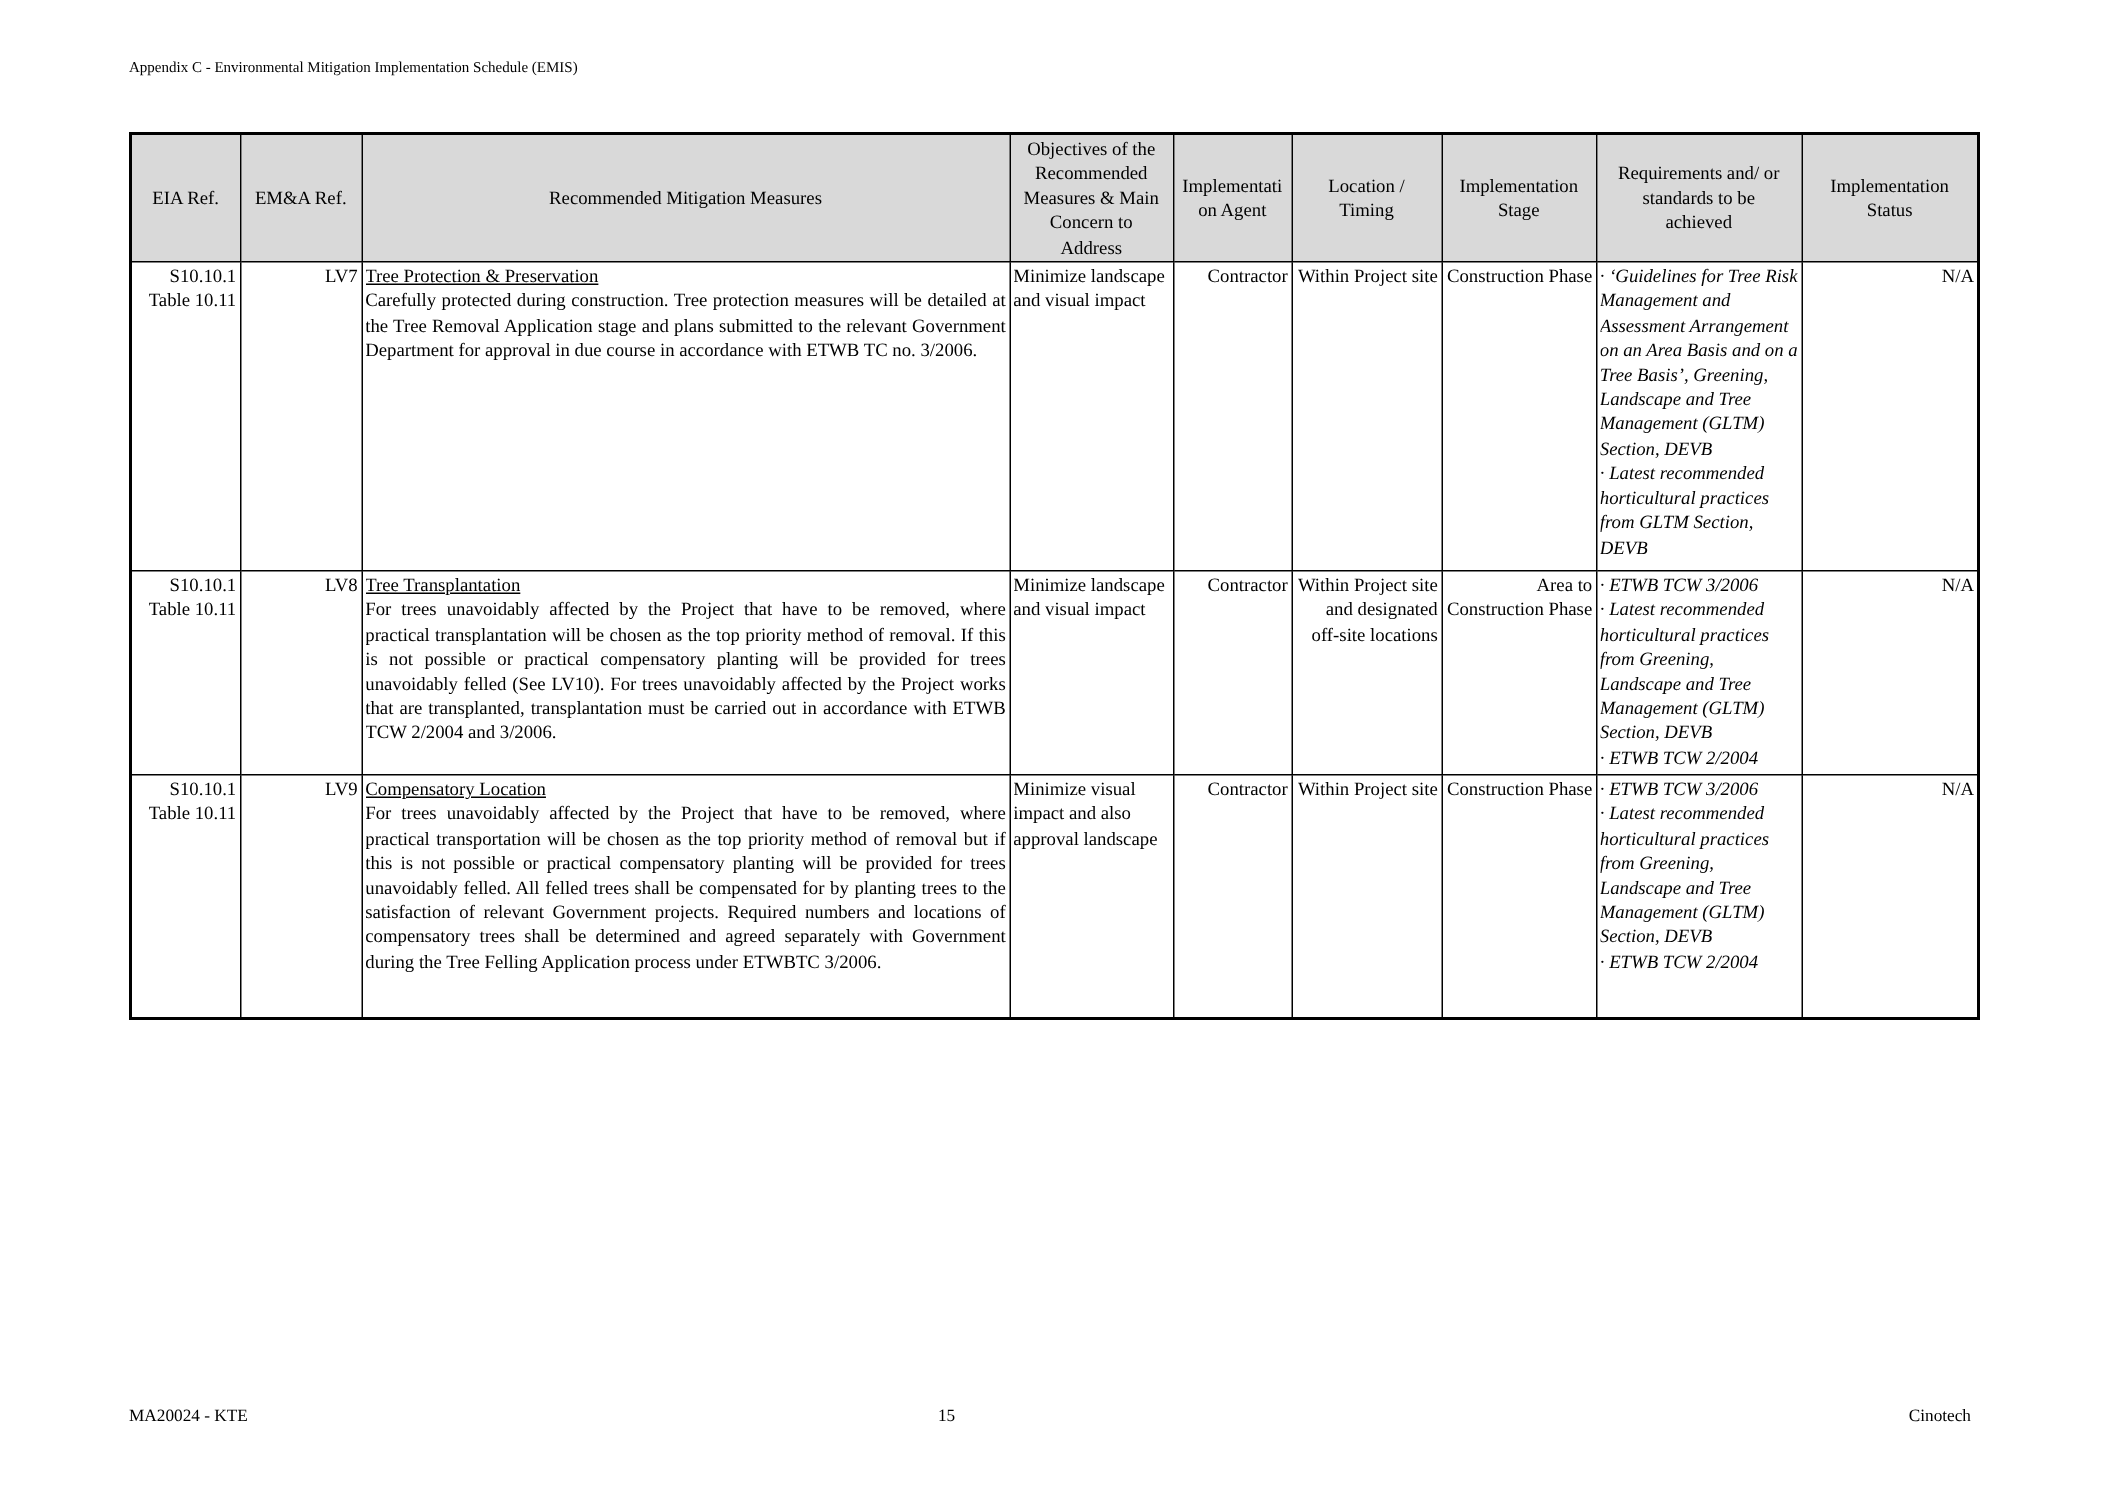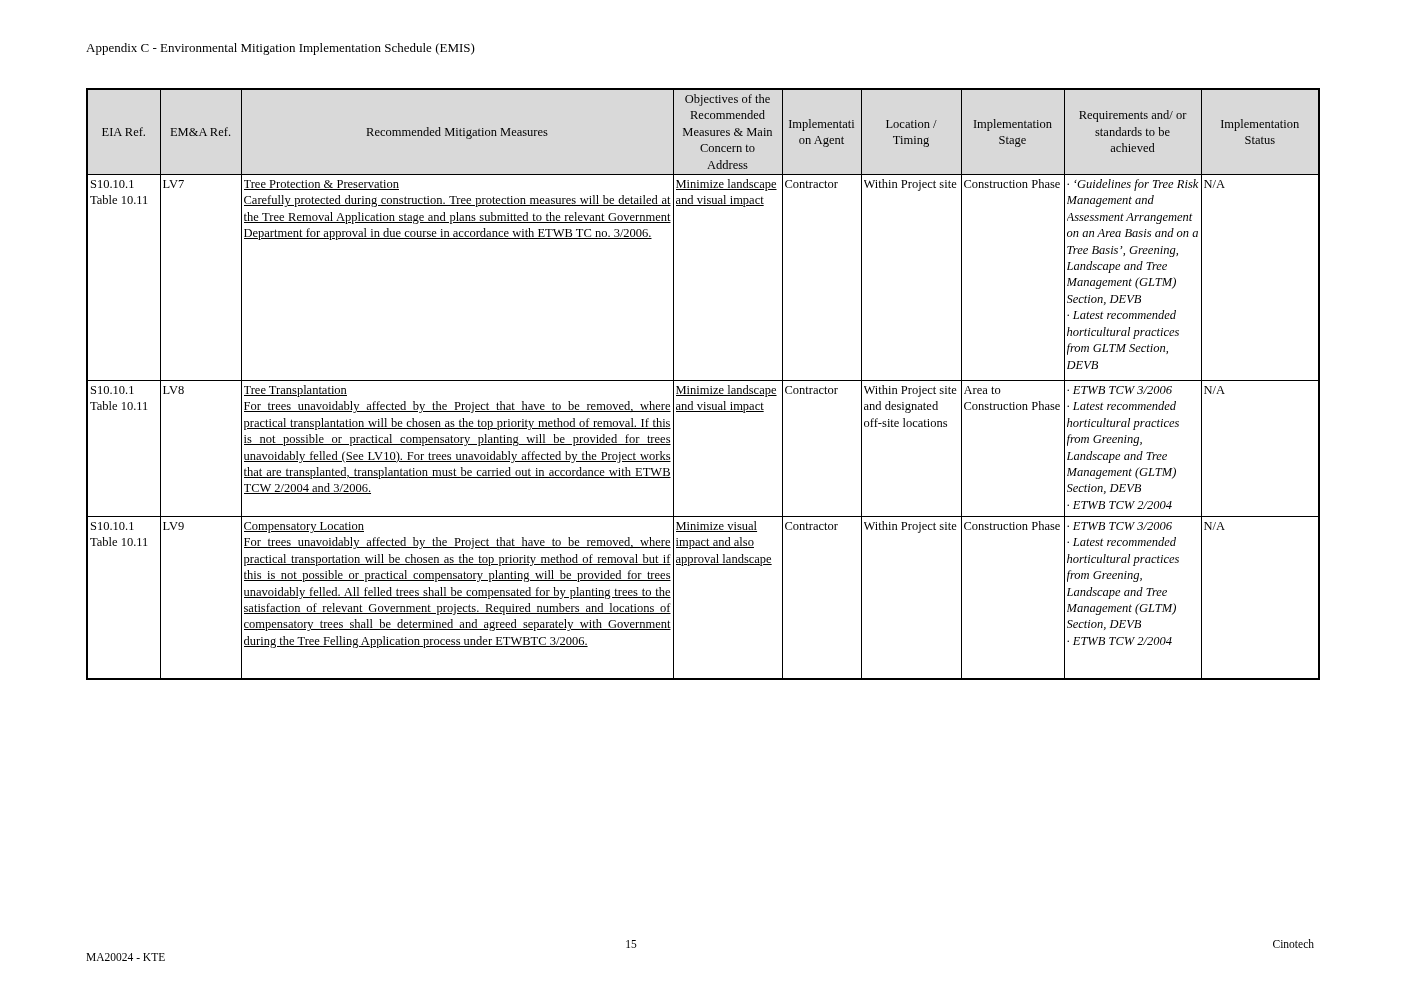--- a/index.html
+++ b/index.html
@@ -11,21 +11,21 @@
     position: relative;
     width: 1402px;
     height: 992px;
     font-family: "Liberation Serif", serif;
     color: var(--text, #000000);
   }
   .doc-header {
     position: absolute;
     left: 86px;
     top: 40px;
-    font-size: 13px;
+    font-size: 10px;
     white-space: nowrap;
   }
   table.emis {
     position: absolute;
     left: 86px;
     top: 88px;
     width: 1232px;
     border-collapse: collapse;
     table-layout: fixed;
     font-size: 12.5px;
@@ -42,39 +42,39 @@
   th.hcell {
     background: var(--header_bg, #d9d9d9);
     font-weight: normal;
     text-align: center;
     vertical-align: middle;
     white-space: pre-line;
   }
   td {
     vertical-align: top;
   }
-  .c-center { text-align: left; white-space: pre-line; }
-  .c-left   { text-align: left; text-decoration: underline; }
+  .c-center { text-align: right; white-space: pre-line; }
+  .c-left   { text-align: left; }
   .c-req    { text-align: left; white-space: pre-line; font-style: italic; }
   .m-title  { display: block; text-decoration: underline; text-align: left; }
   .m-body   { display: block; text-align: justify; }
   .clip     { overflow: hidden; }
   tr.hrow   { height: 84px; }
   tr.r0     { height: 206px; }
   tr.r1     { height: 136px; }
   tr.r2     { height: 162px; }
   tr.r0 .clip { max-height: 201px; }
   tr.r1 .clip { max-height: 131px; }
   tr.r2 .clip { max-height: 157px; }
   .footer-item {
     position: absolute;
     top: 938px;
     font-size: 11.5px;
   }
-  .footer-left  { left: 86px; margin-top: 13px; }
+  .footer-left  { left: 86px; }
   .footer-center { left: 0; width: 1262px; text-align: center; }
   .footer-right { right: 88px; }
 </style>
 </head>
 <body>
 
 <div class="doc-header">Appendix C - Environmental Mitigation Implementation Schedule (EMIS)</div>
 
 <table class="emis">
   <colgroup>

